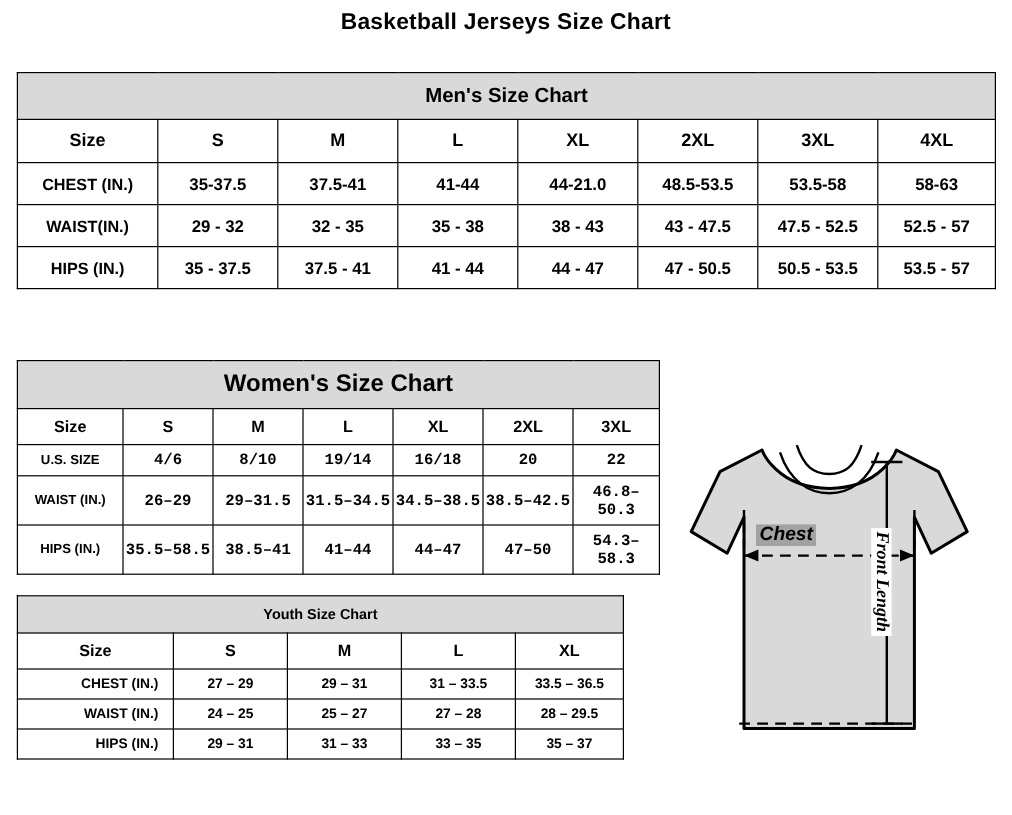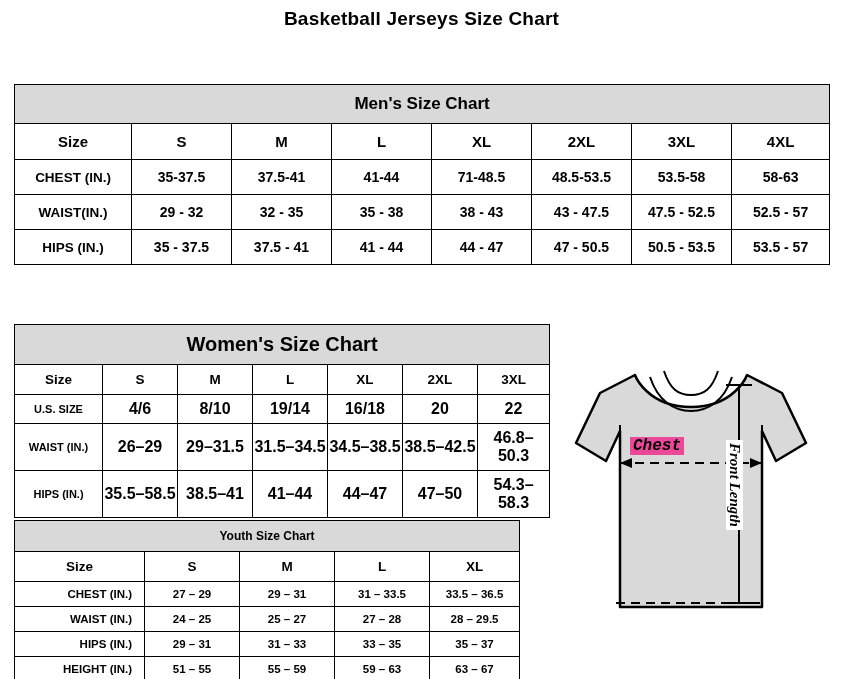--- a/index.html
+++ b/index.html
@@ -19,21 +19,20 @@
     text-align: center;
     font-size: 19px;
     font-weight: bold;
     padding-top: 8px;
     letter-spacing: 0.2px;
   }
 
   table {
     border-collapse: collapse;
     table-layout: fixed;
-    margin-top: 24px;
   }
   table td, table th {
     border: 1px solid #000000;
     text-align: center;
     vertical-align: middle;
     background: #ffffff;
     font-weight: bold;
   }
   .section-head td {
     background: #d9d9d9;
@@ -72,22 +71,23 @@
     top: 300px;
     width: 535px;
   }
   #women-table .section-head td { font-size: 20px; padding: 8px 0; }
   #women-table .col-head td { font-size: 13.5px; padding: 7px 0; }
   #women-table .row-label {
     font-size: 11px;
     padding: 5px 4px;
   }
   #women-table .cell {
-    font-size: 16px;
+    font-size: 13px;
     padding: 5px 1px;
+    font-family: Liberation Mono, monospace;
   }
 
   
   #youth-table {
     position: absolute;
     left: 14px;
     top: 496px;
     width: 505px;
   }
   #youth-table .section-head td { font-size: 12px; padding: 8px 0; }
@@ -112,22 +112,22 @@
     height: 320px;
   }
   #shirt-figure svg { display: block; }
   .chest-label {
     position: absolute;
     left: 90px;
     top: 92px;
     font-size: 16px;
     font-weight: bold;
     font-style: italic;
-    font-family: Liberation Mono, monospace;
-    background: #ec4899;
+    font-family: Liberation Sans, sans-serif;
+    background: #a3a3a3;
     padding: 0 3px;
   }
   .front-length-label {
     position: absolute;
     left: 186px;
     top: 95px;
     font-size: 15px;
     font-weight: bold;
     font-style: italic;
     font-family: "Liberation Serif", serif;
@@ -164,21 +164,21 @@
       <td>XL</td>
       <td>2XL</td>
       <td>3XL</td>
       <td>4XL</td>
     </tr>
     <tr>
       <td class="row-label">CHEST (IN.)</td>
       <td class="cell">35-37.5</td>
       <td class="cell">37.5-41</td>
       <td class="cell">41-44</td>
-      <td class="cell">71-48.5</td>
+      <td class="cell">44-21.0</td>
       <td class="cell">48.5-53.5</td>
       <td class="cell">53.5-58</td>
       <td class="cell">58-63</td>
     </tr>
     <tr>
       <td class="row-label">WAIST(IN.)</td>
       <td class="cell">29 - 32</td>
       <td class="cell">32 - 35</td>
       <td class="cell">35 - 38</td>
       <td class="cell">38 - 43</td>
@@ -285,27 +285,20 @@
       <td class="cell">27 – 28</td>
       <td class="cell">28 – 29.5</td>
     </tr>
     <tr>
       <td class="row-label">HIPS (IN.)</td>
       <td class="cell">29 – 31</td>
       <td class="cell">31 – 33</td>
       <td class="cell">33 – 35</td>
       <td class="cell">35 – 37</td>
     </tr>
-    <tr>
-      <td class="row-label">HEIGHT (IN.)</td>
-      <td class="cell">51 – 55</td>
-      <td class="cell">55 – 59</td>
-      <td class="cell">59 – 63</td>
-      <td class="cell">63 – 67</td>
-    </tr>
   </tbody>
 </table>
 
 <div id="shirt-figure">
   <svg width="300" height="300" viewBox="0 0 300 300">
 
     <path d="M95 30 L60 48 L36 98 L66 116 L80 86 L80 262 L222 262 L222 86 L236 116 L266 98 L242 48 L207 30
              C207 30 195 62 151 62 C107 62 95 30 95 30 Z" fill="#d9d9d9" stroke="#000000" stroke-width="2.5" stroke-linejoin="round"></path>
 
     <path d="M110 32 C118 56 134 66 151 66 C168 66 184 56 192 32" fill="none" stroke="#000000" stroke-width="2"></path>

